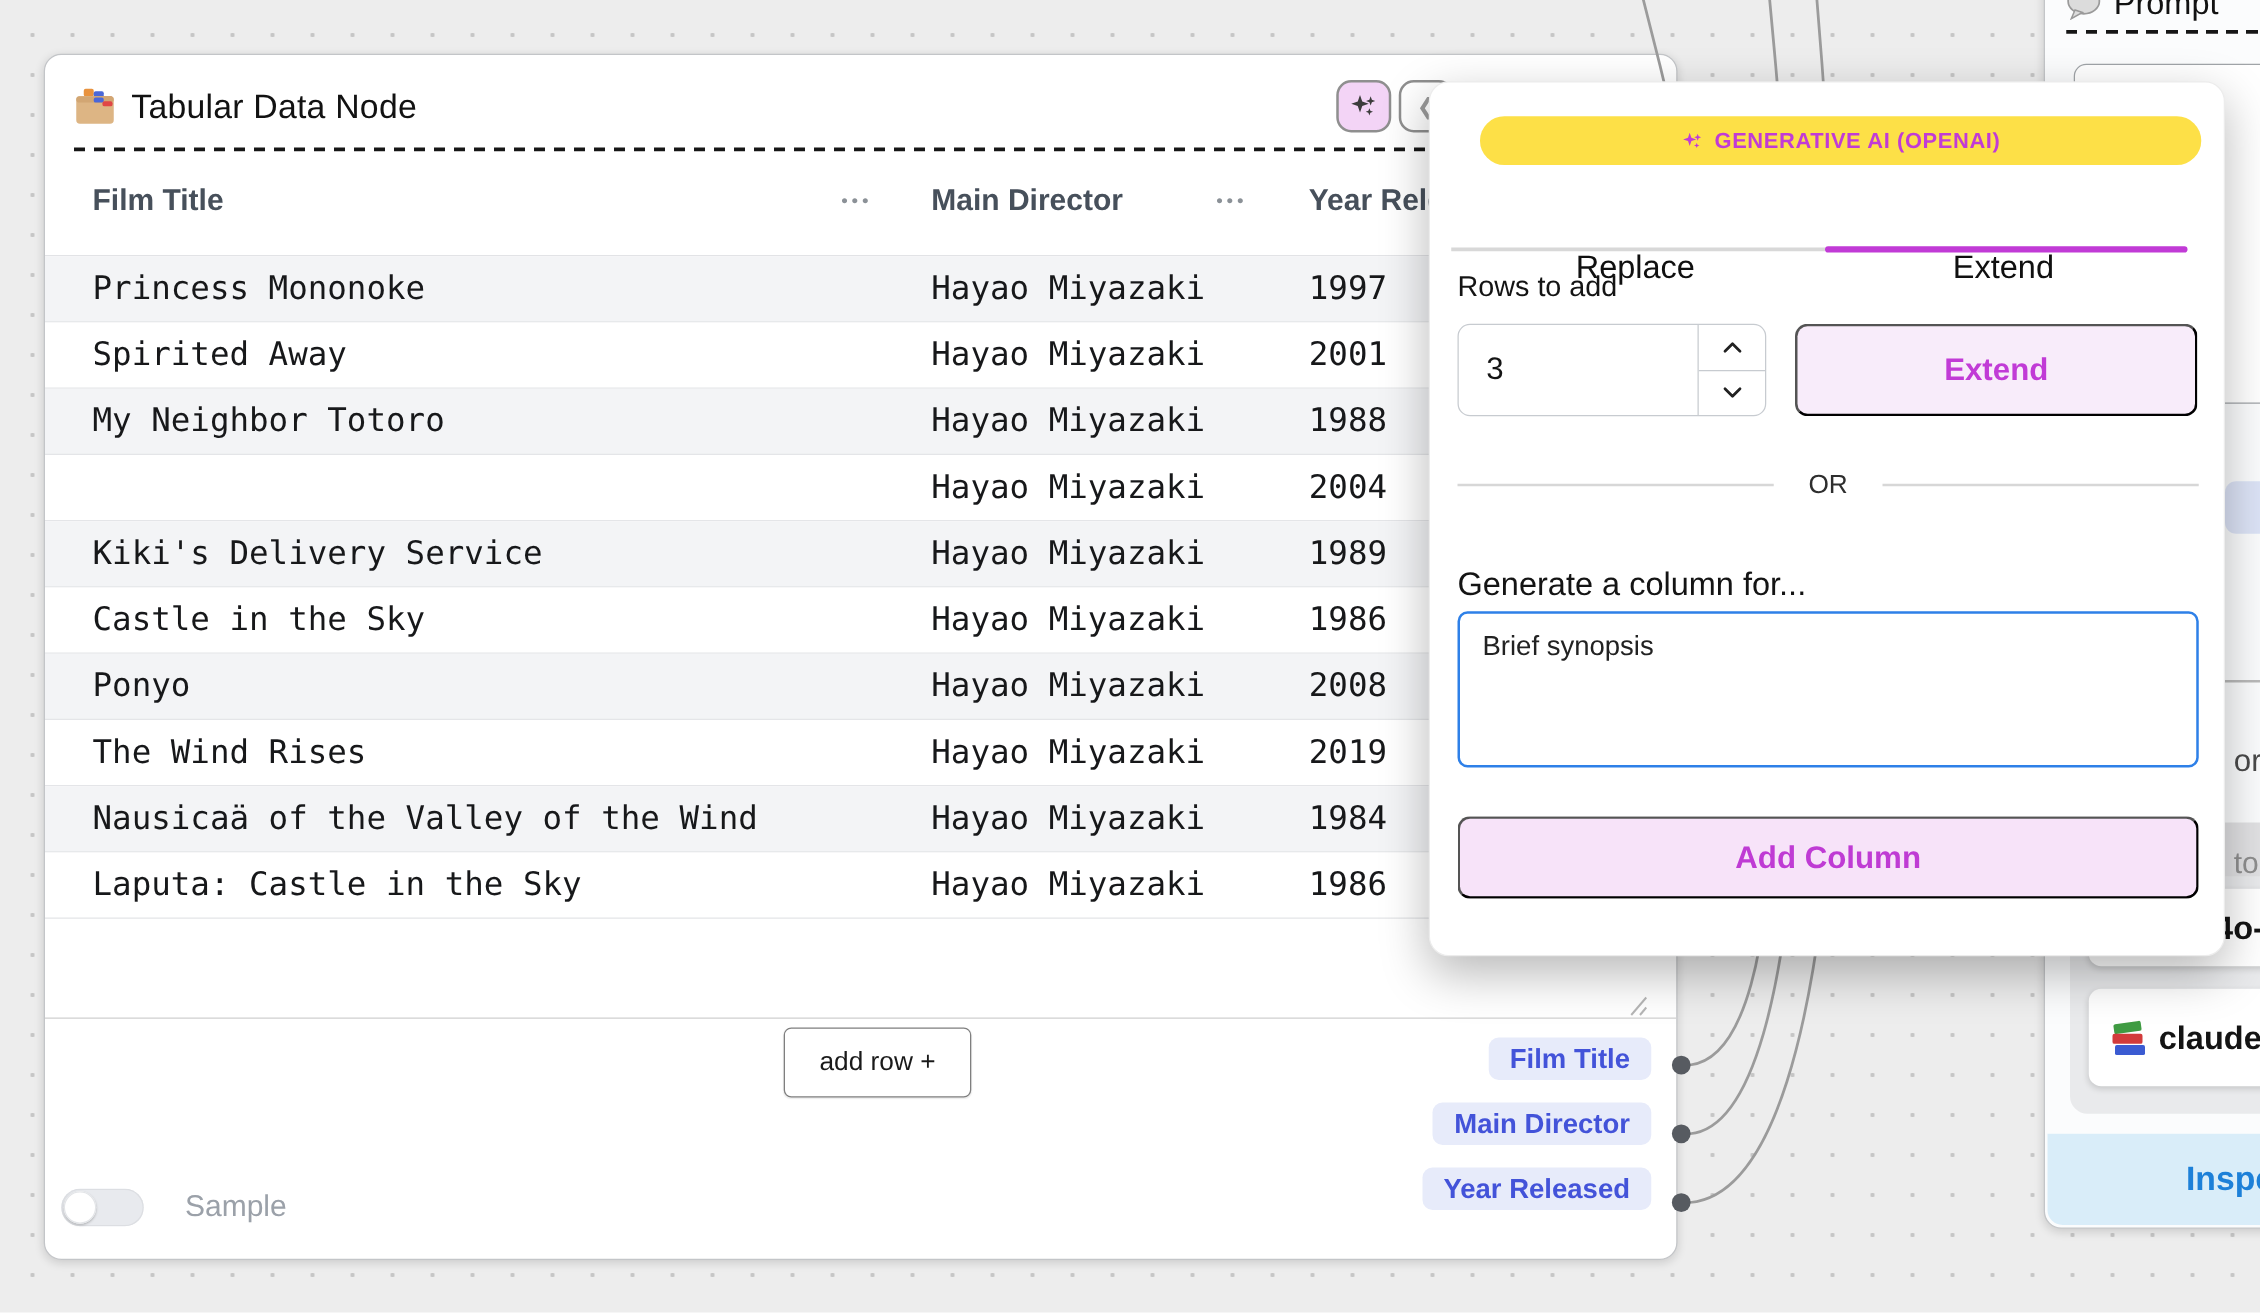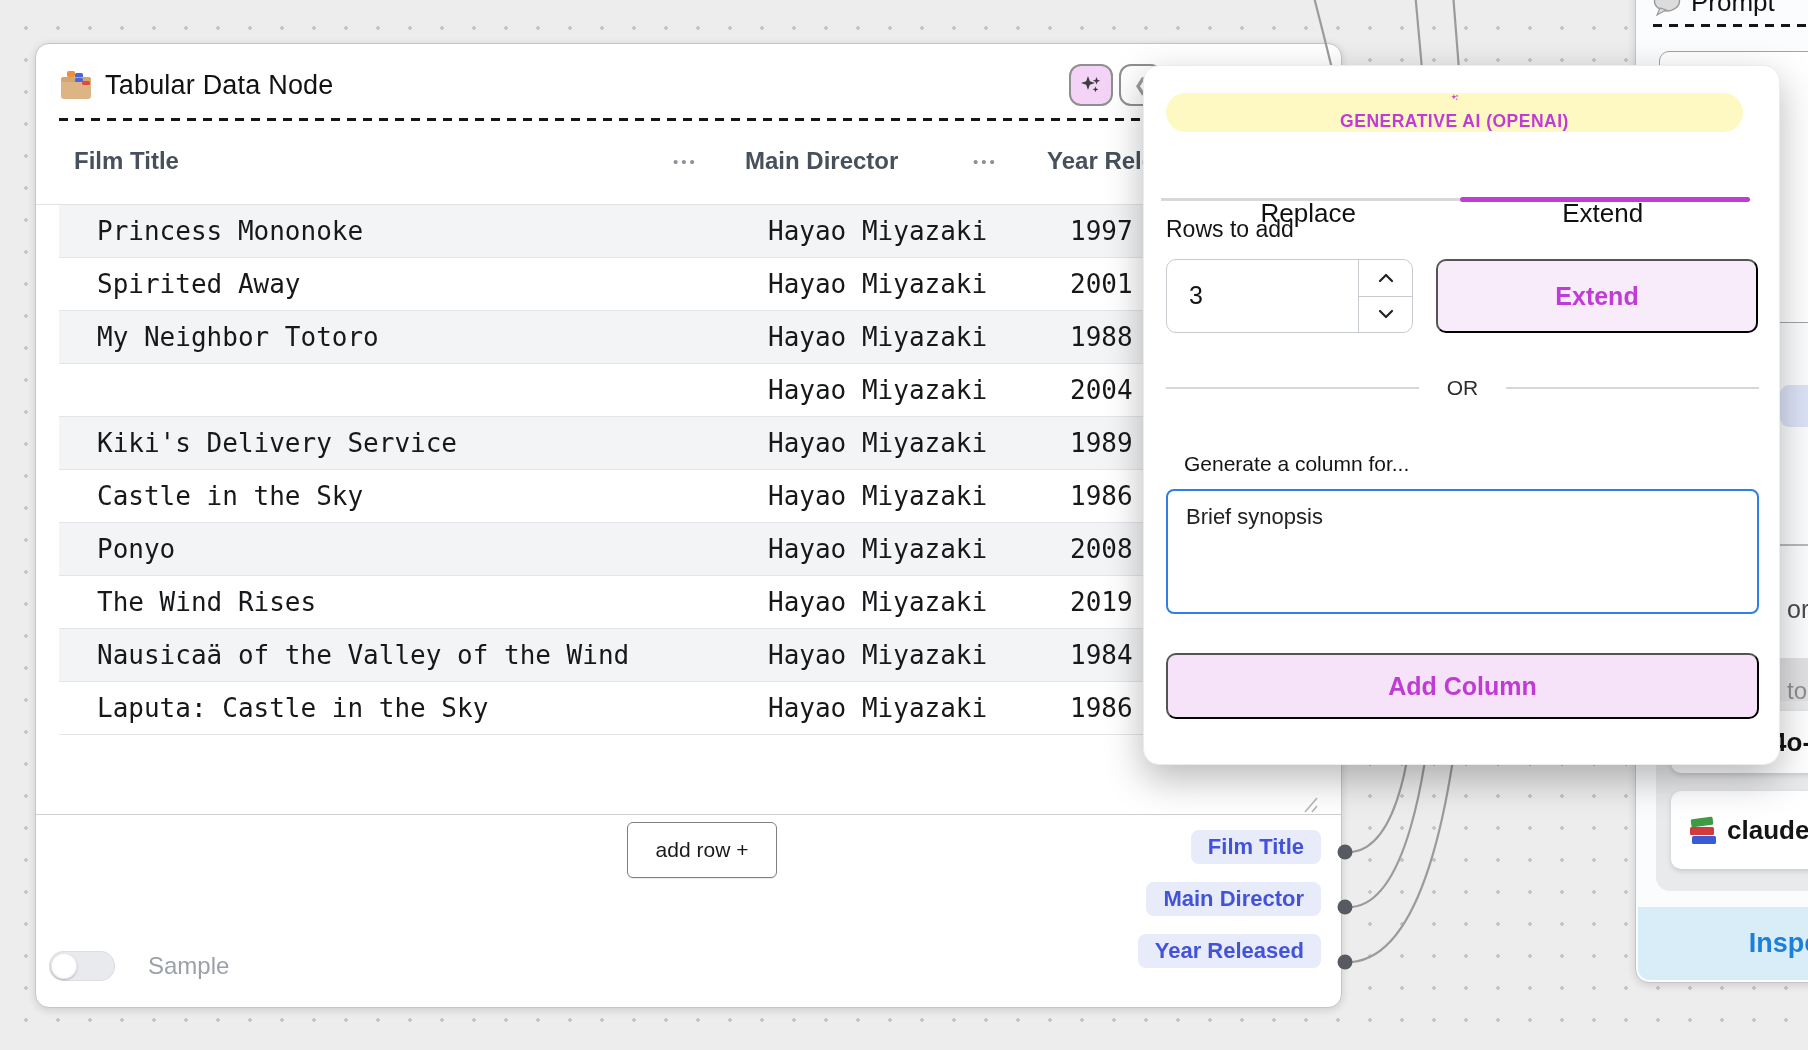--- a/index.html
+++ b/index.html
@@ -26,21 +26,21 @@
     background:#fff; border:2px solid #8f8f8f; border-radius:12px;
     display:flex; align-items:center; justify-content:center; color:#9a9a9a; font-size:18px; }
 
   .tbl { position:absolute; left:0; top:74px; width:100%; }
   .tbl-header { position:relative; height:86px; }
   .th { position:absolute; top:50%; transform:translateY(-50%); font-weight:bold;
         font-size:24px; color:#47505b; }
   .th-menu { position:absolute; top:50%; transform:translateY(-50%); color:#8b9197;
         font-size:15px; letter-spacing:3px; cursor:pointer; }
   .tbl-rows { border-top:1px solid #e2e3e6; }
-  .tr { position:relative; height:53px; border-bottom:1px solid #e4e5e8; background:#fff;margin-left:23px; }
+  .tr { position:relative; height:53px; border-bottom:1px solid #e4e5e8; background:#fff; }
   .tr:nth-child(odd) { background:#f3f4f6; }
   .td { position:absolute; top:50%; transform:translateY(-50%); font-size:26px; color:#17181a; }
   .td-film { left:38px; } .td-dir { left:709px; } .td-year { left:1011px; }
   .th-film { left:38px; } .th-dir { left:709px; } .th-year { left:1011px; }
   .thm-1 { left:637px; } .thm-2 { left:937px; }
 
   .tn-bottom-sep { position:absolute; left:0; right:0; top:770px; height:1px; background:#cfcfcf; }
   .addrow-btn { position:absolute; left:591px; top:778px; width:150px; height:56px;
     background:#fff; border:1.5px solid #7f7f7f; border-radius:6px; font-size:21px; color:#1a1a1a;
     display:flex; align-items:center; justify-content:center; box-shadow:0 1px 1px rgba(0,0,0,.08); }
@@ -86,23 +86,23 @@
   .mp-label { font-size:26px; color:#141414; font-weight:600; white-space:nowrap; }
   .inspect-bar { position:absolute; left:2px; bottom:2px; width:316px; height:73px;
     background:#d9edf9; border-radius:0 0 12px 12px; display:flex; align-items:center;
     justify-content:center; }
   .inspect-label { font-size:27px; font-weight:bold; color:#1d80d8; white-space:nowrap; }
 
   
   .popover { position:absolute; left:1143px; top:65px; width:637px; height:700px;
     background:#fff; border:1px solid #ececec; border-radius:16px;
     box-shadow:0 14px 38px rgba(0,0,0,.28); z-index:6; }
-  .genai-pill { position:absolute; left:22px; top:27px; width:577px; height:39px;
-    background:#fef9c3; border-radius:20px; display:flex; align-items:center; justify-content:center;
-    gap:9px;flex-direction:column; }
+  .genai-pill { position:absolute; left:40px; top:27px; width:577px; height:39px;
+    background:#fde047; border-radius:20px; display:flex; align-items:center; justify-content:center;
+    gap:9px; }
   .genai-text { font-size:17.5px; font-weight:bold; letter-spacing:.5px; color:#c13bd6; }
   .tabs { position:absolute; left:17px; top:132px; width:589px; display:flex; }
   .tab { width:50%; text-align:center; font-size:26px; color:#101010; padding-bottom:34px;
     cursor:pointer; }
   .tab-underline-gray { position:absolute; left:17px; top:132px; width:299px; height:3px;
     background:#d8d8d8; }
   .tab-underline-active { position:absolute; left:316px; top:131px; width:290px; height:4.5px;
     background:#c13bd6; border-radius:3px; }
   .rows-label { position:absolute; left:22px; top:150px; font-size:23px; color:#141414; }
   .num-input { position:absolute; left:22px; top:193px; width:247px; height:74px;
@@ -114,21 +114,21 @@
     border-left:1.5px solid #c7cbd0; display:flex; flex-direction:column; }
   .step-btn { flex:1; display:flex; align-items:center; justify-content:center; cursor:pointer; }
   .step-up { border-bottom:1.5px solid #c7cbd0; }
   .extend-btn { position:absolute; left:292px; top:193px; width:322px; height:74px;
     background:#f8ecfa; border-radius:10px; display:flex; align-items:center; justify-content:center; }
   .extend-btn span { font-size:25px; font-weight:bold; color:#c13bd6; }
   .or-row { position:absolute; left:22px; top:310px; width:593px; height:24px;
     display:flex; align-items:center; gap:28px; }
   .or-line { flex:1; height:1.5px; background:#d7d7d7; }
   .or-text { font-size:21px; color:#2e2e2e; }
-  .gen-label { position:absolute; left:22px; top:386px; font-size:21px; color:#141414;margin-left:18px; }
+  .gen-label { position:absolute; left:22px; top:386px; font-size:26px; color:#141414; }
   .gen-textarea { position:absolute; left:22px; top:423px; width:593px; height:125px;
     border:2px solid #2e80e8; border-radius:8px; resize:none; outline:none;
     font-size:22px; color:#222; padding:13px 18px; font-family:"Liberation Sans", sans-serif;
     background:#fff; }
   .addcol-btn { position:absolute; left:22px; top:587px; width:593px; height:66px;
     background:#f7e3f9; border-radius:10px; display:flex; align-items:center; justify-content:center; }
   .addcol-btn span { font-size:25px; font-weight:bold; color:#bf3bd4; }
 </style>
 </head>
 <body>

